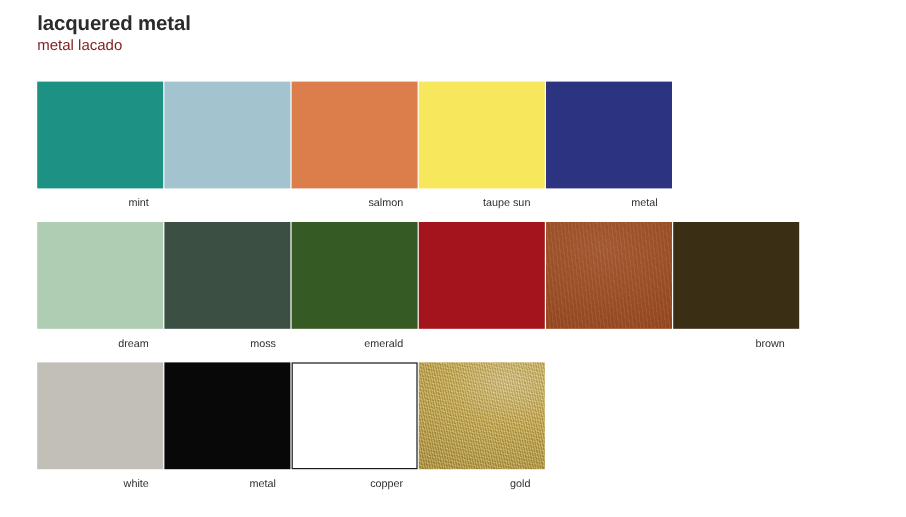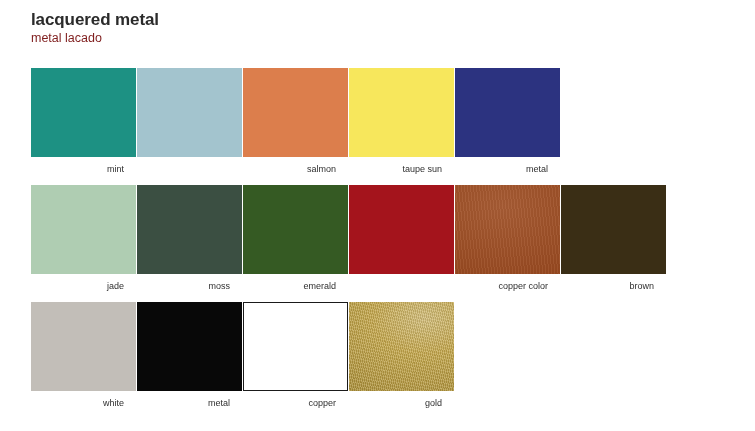--- a/index.html
+++ b/index.html
@@ -149,36 +149,35 @@
           <div class="label">taupe sun</div>
         </div>
         <div class="cell">
           <div class="chip" style="background: rgb(44, 51, 128);"></div>
           <div class="label">metal</div>
         </div>
       </div>
       <div class="row">
         <div class="cell">
           <div class="chip" style="background: rgb(175, 205, 178);"></div>
-          <div class="label">jade</div>
+          <div class="label">dream</div>
         </div>
         <div class="cell">
           <div class="chip" style="background: rgb(59, 79, 66);"></div>
           <div class="label">moss</div>
         </div>
         <div class="cell">
           <div class="chip" style="background: rgb(53, 90, 35);"></div>
           <div class="label">emerald</div>
         </div>
         <div class="cell">
           <div class="chip" style="background: rgb(164, 20, 28);"></div>
         </div>
         <div class="cell">
           <div class="chip metallic-soft" style="background: rgb(158, 74, 30);"></div>
-          <div class="label">copper color</div>
         </div>
         <div class="cell">
           <div class="chip" style="background: rgb(58, 46, 21);"></div>
           <div class="label">brown</div>
         </div>
       </div>
       <div class="row">
         <div class="cell">
           <div class="chip" style="background: rgb(194, 190, 184);"></div>
           <div class="label">white</div>

